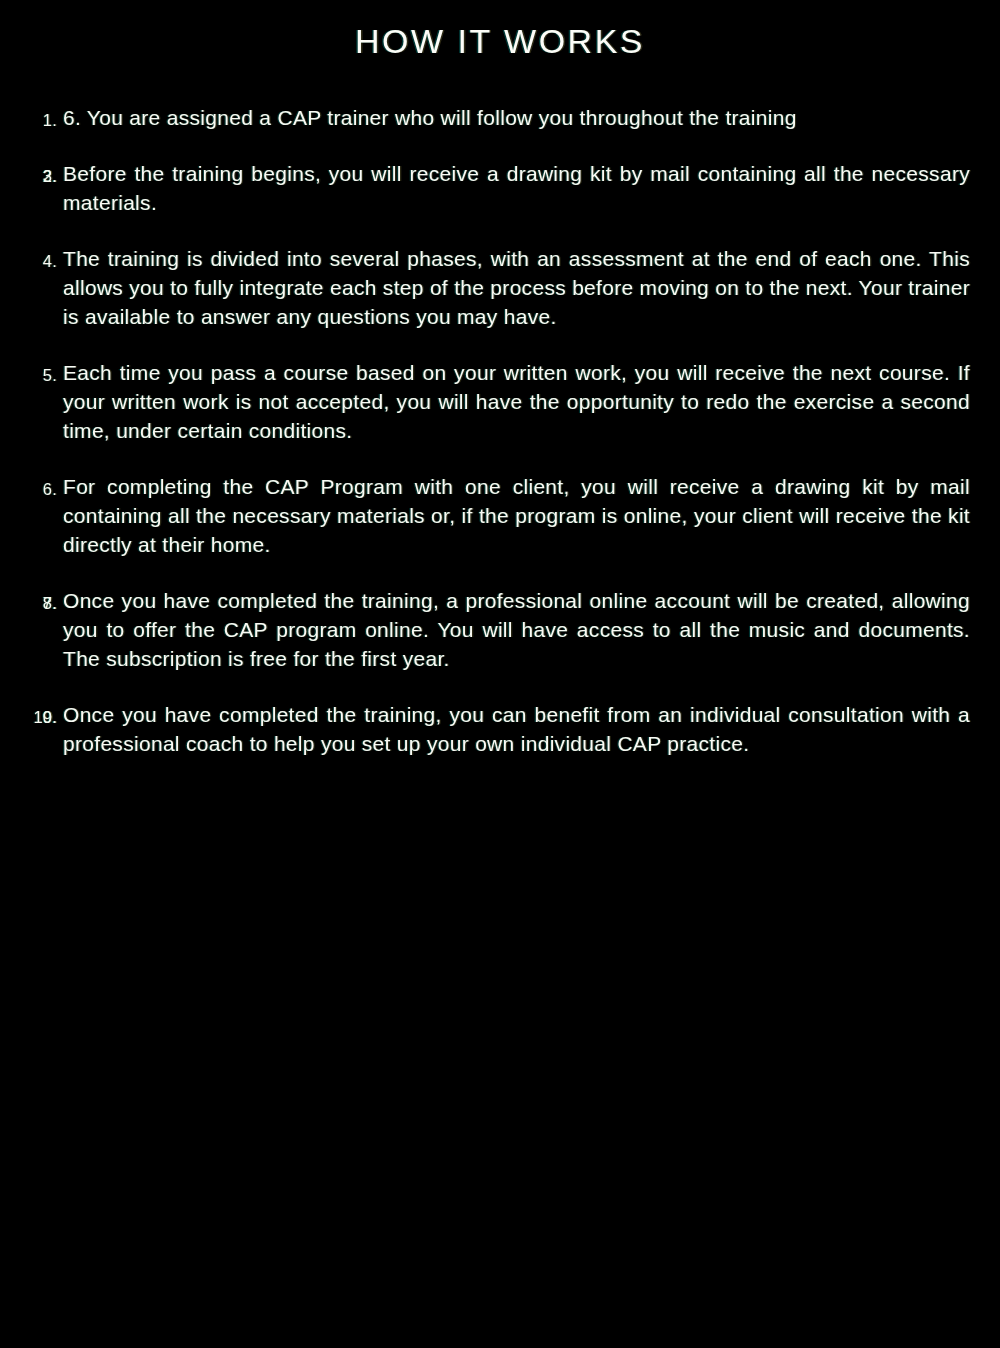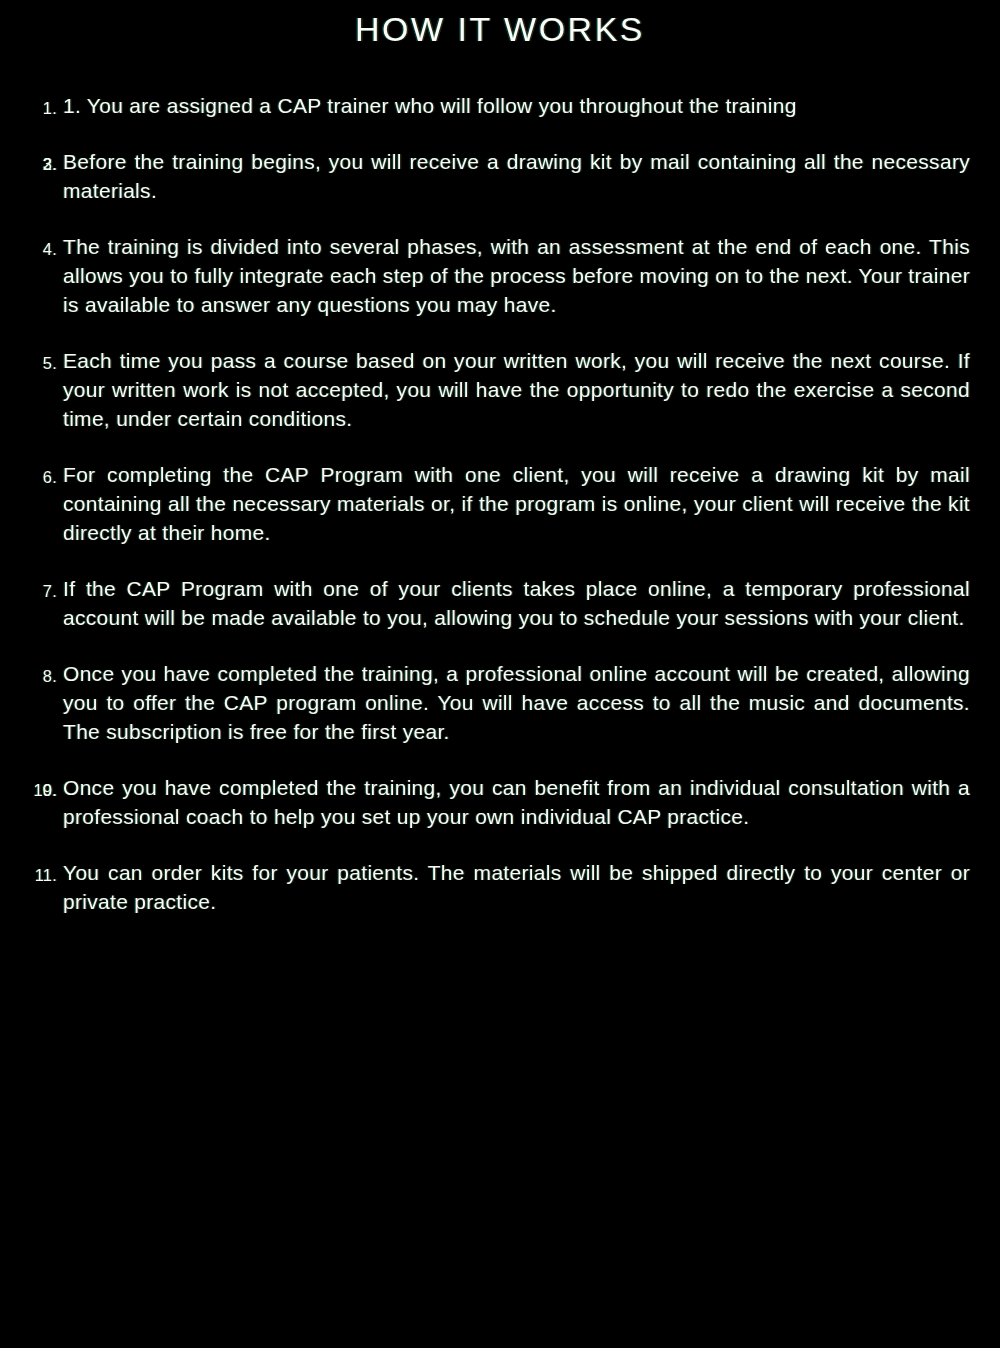--- a/index.html
+++ b/index.html
@@ -12,21 +12,21 @@
     height: 1348px;
     overflow: hidden;
     font-family: "Liberation Sans", "DejaVu Sans", sans-serif;
     color: #fafaf4;
   }
   .page {
     width: 1000px;
     height: 1348px;
     background: #000000;
     box-sizing: border-box;
-    padding-top: 10px;
+    padding-top: 22px;
   }
   .title {
     text-align: center;
     font-size: 34px;
     font-weight: 400;
     letter-spacing: 2.5px;
     color: #fdfdf8;
     margin: 0 0 42px 0;
     text-shadow: -1.5px 0 0 rgba(0, 255, 245, 0.22), 1.5px 0 0 rgba(255, 240, 120, 0.18);
   }
@@ -60,21 +60,21 @@
 </style>
 </head>
 <body>
 
 <div class="page">
   <h1 class="title">HOW IT WORKS</h1>
 
   <ol class="steps">
     <li>
       <span class="num">1.</span>
-      <span class="txt">1. You are assigned a CAP trainer who will follow you throughout the training</span>
+      <span class="txt">6. You are assigned a CAP trainer who will follow you throughout the training</span>
     </li>
     <li>
       <span class="num">2.</span>
     </li>
     <li>
       <span class="num">3.</span>
       <span class="txt">Before the training begins, you will receive a drawing kit by mail containing all the necessary materials.</span>
     </li>
     <li>
       <span class="num">4.</span>
@@ -83,31 +83,26 @@
     <li>
       <span class="num">5.</span>
       <span class="txt">Each time you pass a course based on your written work, you will receive the next course. If your written work is not accepted, you will have the opportunity to redo the exercise a second time, under certain conditions.</span>
     </li>
     <li>
       <span class="num">6.</span>
       <span class="txt">For completing the CAP Program with one client, you will receive a drawing kit by mail containing all the necessary materials or, if the program is online, your client will receive the kit directly at their home.</span>
     </li>
     <li>
       <span class="num">7.</span>
-      <span class="txt">If the CAP Program with one of your clients takes place online, a temporary professional account will be made available to you, allowing you to schedule your sessions with your client.</span>
     </li>
     <li>
       <span class="num">8.</span>
       <span class="txt">Once you have completed the training, a professional online account will be created, allowing you to offer the CAP program online. You will have access to all the music and documents. The subscription is free for the first year.</span>
     </li>
     <li>
       <span class="num">9.</span>
     </li>
     <li>
       <span class="num">10.</span>
       <span class="txt">Once you have completed the training, you can benefit from an individual consultation with a professional coach to help you set up your own individual CAP practice.</span>
     </li>
-    <li>
-      <span class="num">11.</span>
-      <span class="txt">You can order kits for your patients. The materials will be shipped directly to your center or private practice.</span>
-    </li>
   </ol>
 </div>
 
 </body></html>

